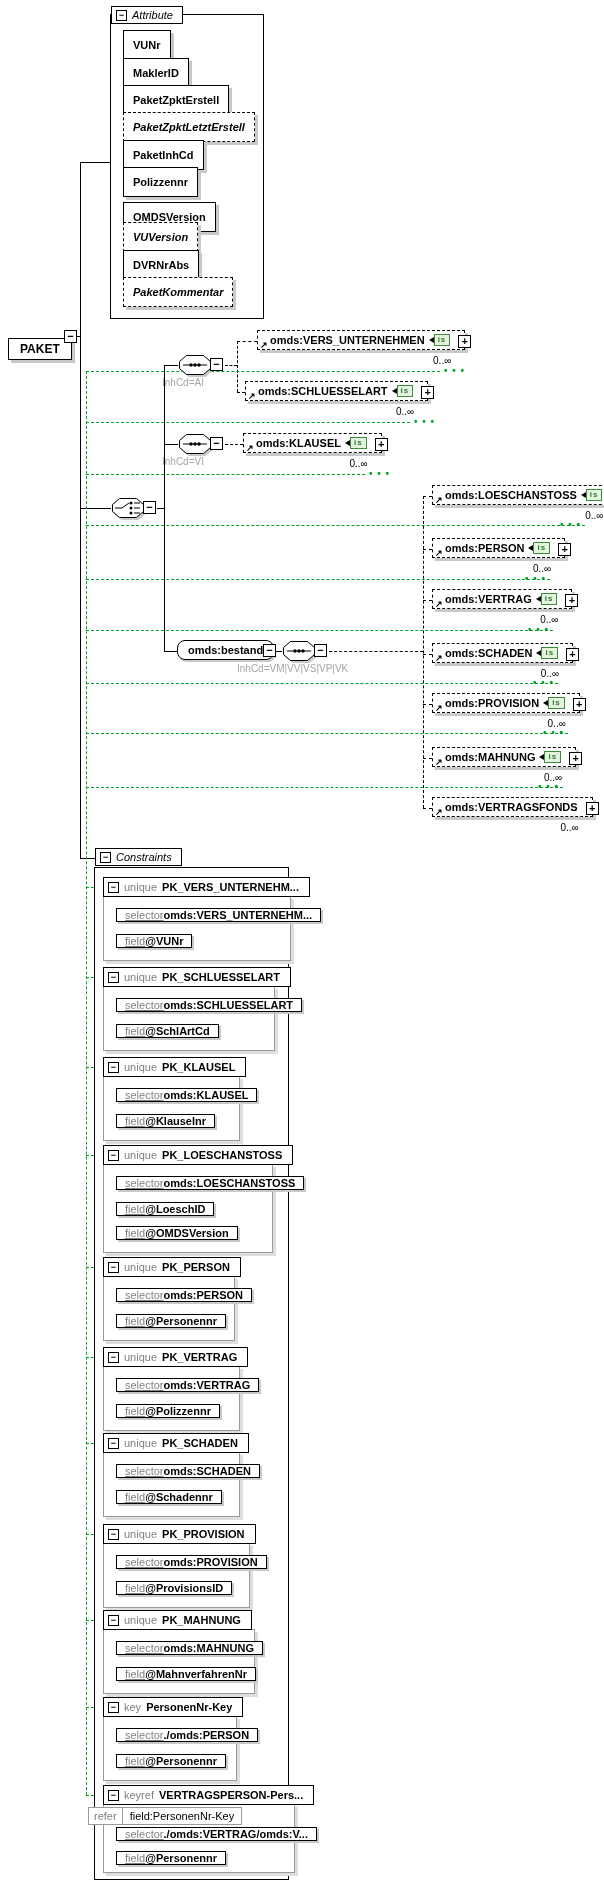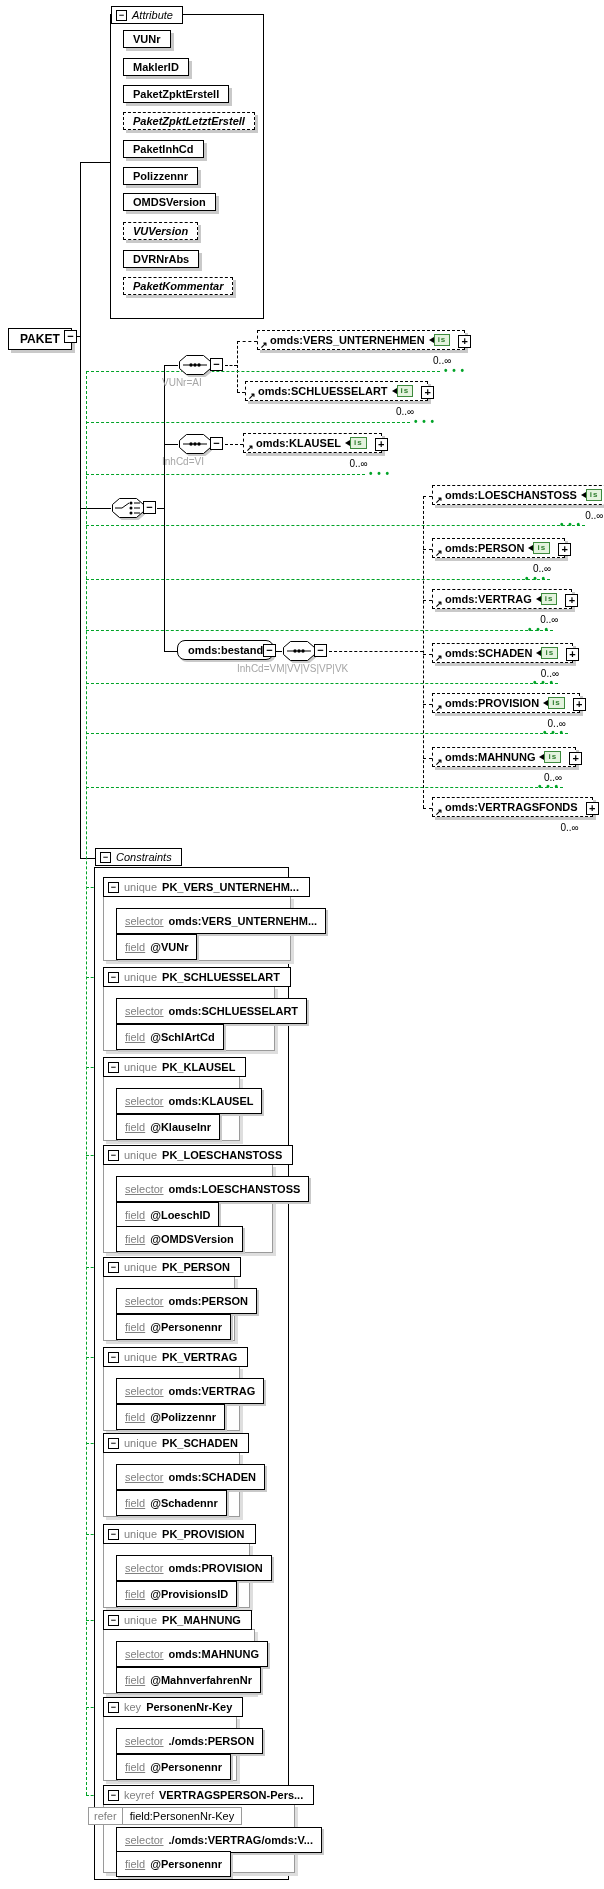--- a/index.html
+++ b/index.html
@@ -11,21 +11,21 @@
   .lv{position:absolute;width:0;border-left:1px solid #000;}
   .dh{position:absolute;height:0;border-top:1px dashed #000;}
   .dv{position:absolute;width:0;border-left:1px dashed #000;}
   .gh{position:absolute;height:0;border-top:1px dashed #00a327;}
   .gv{position:absolute;width:0;border-left:1px dashed #00a327;}
   .gdots{position:absolute;color:#00a327;font-size:10px;font-weight:bold;letter-spacing:1px;line-height:4px;}
   .gdots::after{content:"• • •";}
 
   
   .attrbox{position:absolute;border:1px solid #000;background:#fff;box-shadow:3px 3px 0 #c9c9c9;
-    font-size:11px;font-weight:bold;padding:2px 9px;white-space:nowrap;z-index:2;}
+    font-size:11px;font-weight:bold;padding:8px 9px;white-space:nowrap;z-index:2;}
   .optional{border-style:dashed;font-style:italic;}
   .rootbox{position:absolute;border:1px solid #000;background:#fff;box-shadow:3px 3px 0 #c9c9c9;
     font-size:12px;font-weight:bold;padding:3px 11px;white-space:nowrap;z-index:2;}
 
   .expander{position:absolute;width:13px;height:13px;border:1px solid #000;background:#fff;
     font-size:11px;line-height:11px;text-align:center;font-weight:bold;z-index:3;box-sizing:border-box;}
   .expander.sm{position:static;display:inline-block;width:11px;height:11px;font-size:9px;line-height:9px;flex:none;}
 
   .container{position:absolute;border:1px solid #000;background:#fff;z-index:0;}
   .sectab{position:absolute;display:inline-flex;align-items:center;gap:5px;border:1px solid #000;background:#fff;
@@ -50,22 +50,22 @@
   .elbox .expander{right:-7px;top:4px;}
   .occ{position:absolute;right:14px;top:25px;font-size:10px;white-space:nowrap;}
 
   
   .group{position:absolute;border:1px solid #9a9a9a;background:#fff;box-shadow:3px 3px 0 #dedede;z-index:1;}
   .gtab{position:absolute;display:inline-flex;align-items:center;gap:5px;border:1px solid #000;background:#fff;
     padding:3px 10px 3px 4px;font-size:11px;white-space:nowrap;z-index:2;}
   .kw{color:#808080;}
   .kw.u{text-decoration:underline;}
   .cname,.cval{font-weight:bold;color:#000;}
-  .crow{position:absolute;display:inline-flex;align-items:center;gap:5px;border:1px solid #000;background:#fff;
-    box-shadow:2px 2px 0 #c9c9c9;padding:6px 8px;font-size:11px;white-space:nowrap;z-index:2;}
+  .crow{position:absolute;display:inline-flex;align-items:center;border:1px solid #000;background:#fff;
+    box-shadow:2px 2px 0 #c9c9c9;padding:0 8px;font-size:11px;white-space:nowrap;z-index:2;}
   .rrow{position:absolute;display:inline-flex;align-items:stretch;border:1px solid #9a9a9a;background:#fff;
     font-size:11px;white-space:nowrap;z-index:2;}
   .rrow .kw{padding:2px 5px;border-right:1px solid #9a9a9a;}
   .rrow .rval{padding:2px 7px;}
 </style>
 </head>
 <body>
 
 <div id="canvas">
 
@@ -131,26 +131,26 @@
   <div class="sectab" style="left:111px;top:6px">
     <span class="expander sm">−</span>
     <span>Attribute</span>
   </div>
   <div class="attrbox" style="left:123px;top:30px">VUNr</div>
   <div class="attrbox" style="left:123px;top:58px">MaklerID</div>
   <div class="attrbox" style="left:123px;top:85px">PaketZpktErstell</div>
   <div class="attrbox optional" style="left:123px;top:112px">PaketZpktLetztErstell</div>
   <div class="attrbox" style="left:123px;top:140px">PaketInhCd</div>
   <div class="attrbox" style="left:123px;top:167px">Polizzennr</div>
-  <div class="attrbox" style="left:123px;top:193px">OMDSVersion</div>
+  <div class="attrbox" style="left:123px;top:202px">OMDSVersion</div>
   <div class="attrbox optional" style="left:123px;top:222px">VUVersion</div>
   <div class="attrbox" style="left:123px;top:250px">DVRNrAbs</div>
   <div class="attrbox optional" style="left:123px;top:277px">PaketKommentar</div>
 
-  <div class="rootbox" style="left:8px;top:328px">PAKET</div>
+  <div class="rootbox" style="left:8px;top:338px">PAKET</div>
   <div class="expander" style="left:64px;top:330px">−</div>
 
   <div class="comp" style="left:111px;top:497px">
     <svg width="34" height="22" viewBox="0 0 34 22">
       <path d="M8.5 1.5 h17 l7 6 v7 l-7 6 h-17 l-7 -6 v-7 z" fill="#fff" stroke="#000"></path>
       <line x1="4" y1="11" x2="11" y2="11" stroke="#000"></line>
       <line x1="11" y1="11" x2="18" y2="6" stroke="#000"></line>
       <circle cx="20" cy="6" r="1.5"></circle>
         <circle cx="20" cy="11" r="1.5"></circle>
         <circle cx="20" cy="16" r="1.5"></circle>
@@ -164,21 +164,21 @@
   <div class="comp" style="left:178px;top:354px">
     <svg width="34" height="22" viewBox="0 0 34 22">
       <path d="M8.5 1.5 h17 l7 6 v7 l-7 6 h-17 l-7 -6 v-7 z" fill="#fff" stroke="#000"></path>
       <line x1="5" y1="11" x2="29" y2="11" stroke="#000"></line>
       <circle cx="13" cy="11" r="1.7"></circle>
         <circle cx="17" cy="11" r="1.7"></circle>
         <circle cx="21" cy="11" r="1.7"></circle>
     </svg>
   </div>
   <div class="expander" style="left:210px;top:358px">−</div>
-  <div class="cond" style="left:162px;top:377px">VUNr=AI</div>
+  <div class="cond" style="left:162px;top:377px">InhCd=AI</div>
 
   <div class="comp" style="left:178px;top:433px">
     <svg width="34" height="22" viewBox="0 0 34 22">
       <path d="M8.5 1.5 h17 l7 6 v7 l-7 6 h-17 l-7 -6 v-7 z" fill="#fff" stroke="#000"></path>
       <line x1="5" y1="11" x2="29" y2="11" stroke="#000"></line>
       <circle cx="13" cy="11" r="1.7"></circle>
         <circle cx="17" cy="11" r="1.7"></circle>
         <circle cx="21" cy="11" r="1.7"></circle>
     </svg>
   </div>

